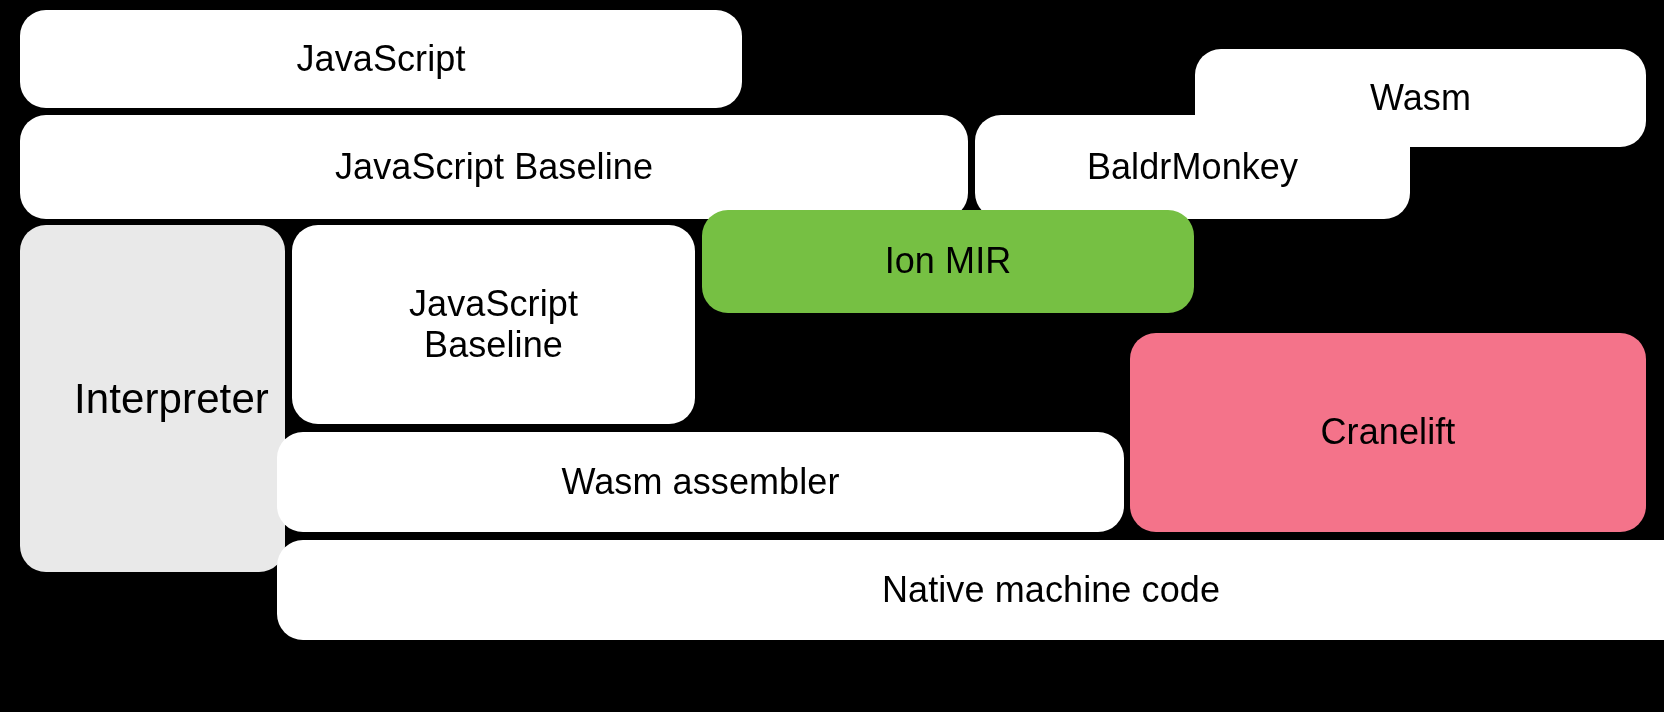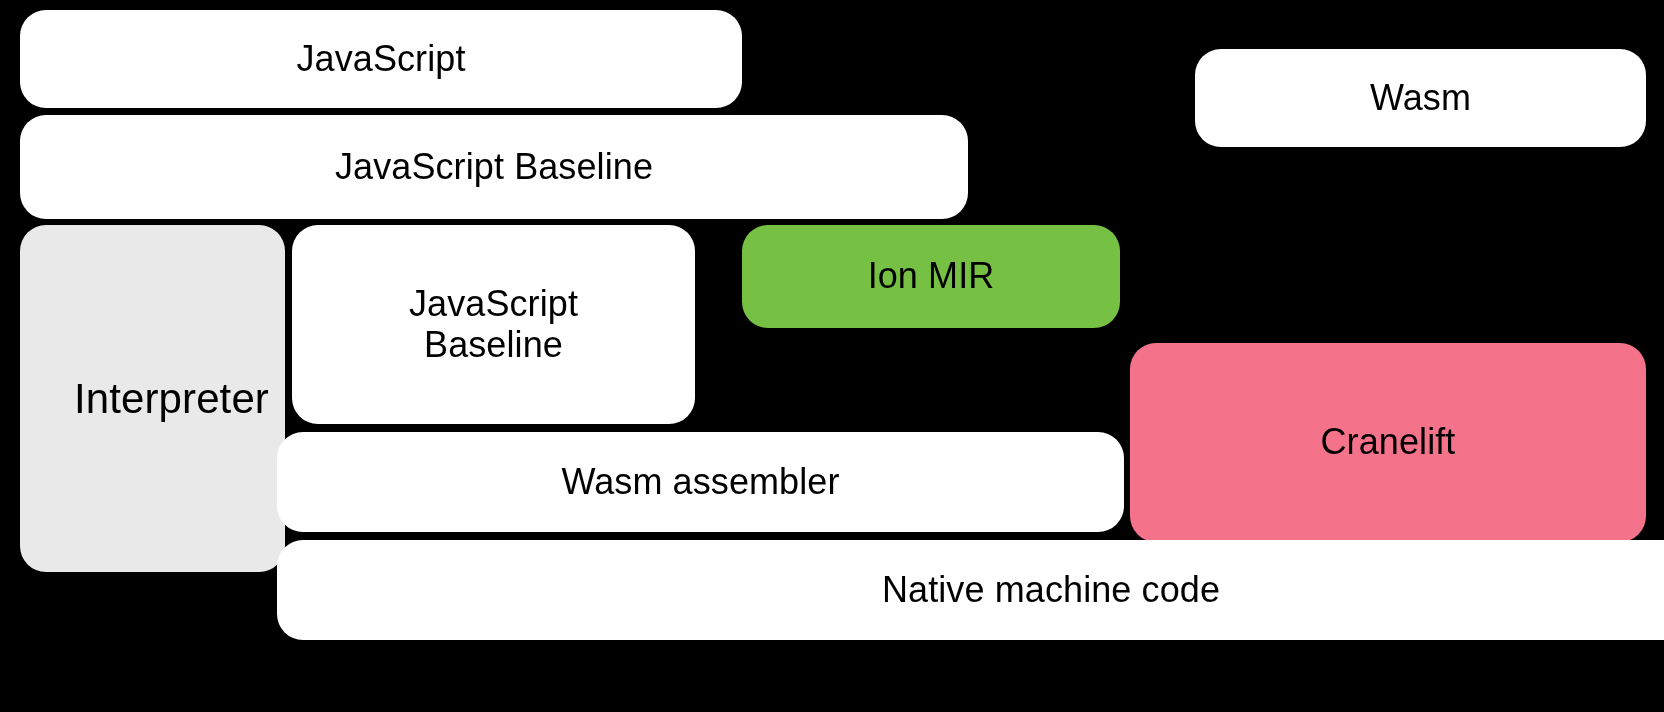--- a/index.html
+++ b/index.html
@@ -43,40 +43,41 @@
   #n-asmjs           { left: 749px;  top: 10px;  width: 439px;  height: 98px; }
   #n-wasm            { left: 1195px; top: 10px;  width: 451px;  height: 98px; margin-top: 39px; }
 
   
   #n-js-bytecode     { left: 20px;   top: 115px; width: 948px;  height: 104px; }
   #n-baldrmonkey     { left: 975px;  top: 115px; width: 435px;  height: 104px; }
 
   
   #n-interpreter     { left: 20px;   top: 225px; width: 265px;  height: 347px; font-size: 42px; padding-left: 44px; }
   #n-js-baseline     { left: 292px;  top: 225px; width: 403px;  height: 199px; }
-  #n-ion-mir         { left: 702px;  top: 225px; width: 378px;  height: 103px; margin-left: 40px; }
+  #n-ion-mir         { left: 702px;  top: 210px; width: 492px;  height: 103px; }
   #n-ion-lir         { left: 702px;  top: 333px; width: 422px;  height: 94px; }
-  #n-cranelift       { left: 1130px; top: 343px; width: 516px;  height: 199px; }
+  #n-cranelift       { left: 1130px; top: 333px; width: 516px;  height: 199px; }
   #n-macro-assembler { left: 277px;  top: 432px; width: 847px;  height: 100px; }
 
   
   #n-native-code     { left: 277px;  top: 540px; width: 1548px; height: 100px; }
 </style>
 </head>
 <body>
 
 <div id="stack-diagram">
 
   <div class="node fill-white" id="n-javascript">JavaScript</div>
 
 
   <div class="node fill-white" id="n-wasm">Wasm</div>
 
   <div class="node fill-white" id="n-js-bytecode">JavaScript Baseline</div>
 
+  <div class="node fill-white" id="n-baldrmonkey">BaldrMonkey</div>
 
   <div class="node fill-gray" id="n-interpreter">Interpreter</div>
 
   <div class="node fill-white" id="n-js-baseline">JavaScript
 Baseline</div>
 
   <div class="node fill-green" id="n-ion-mir">Ion MIR</div>
 
 
   <div class="node fill-pink" id="n-cranelift">Cranelift</div>

